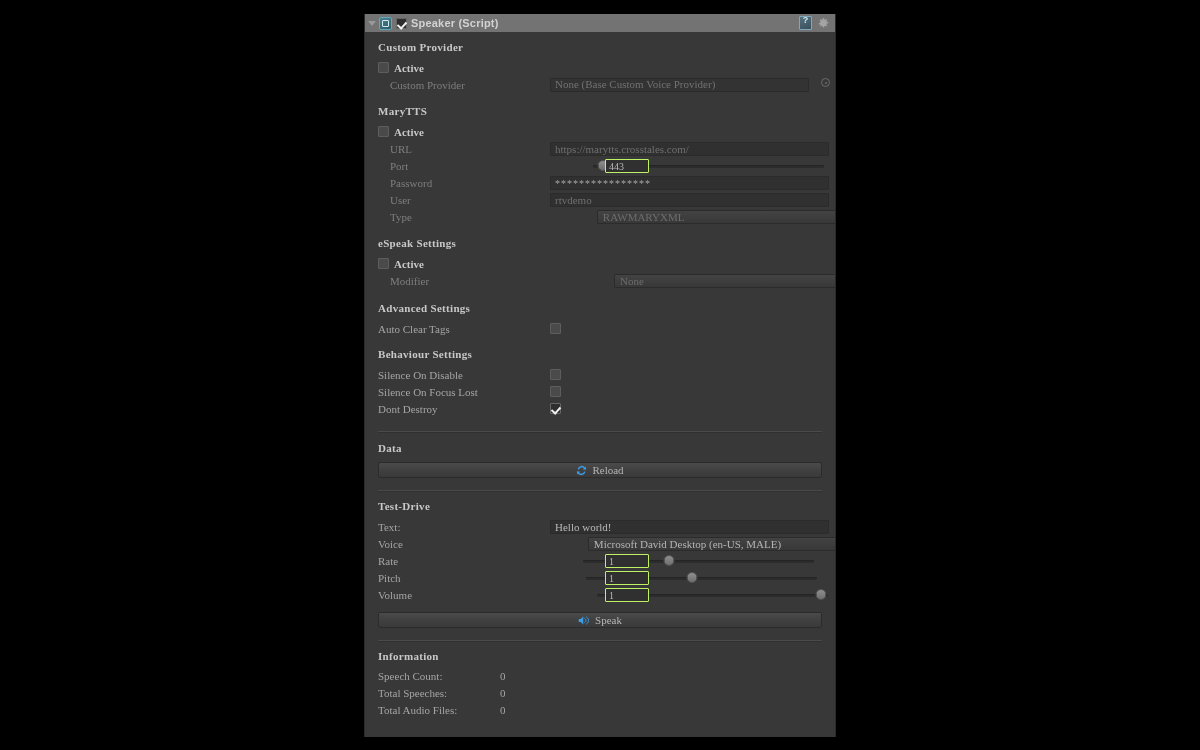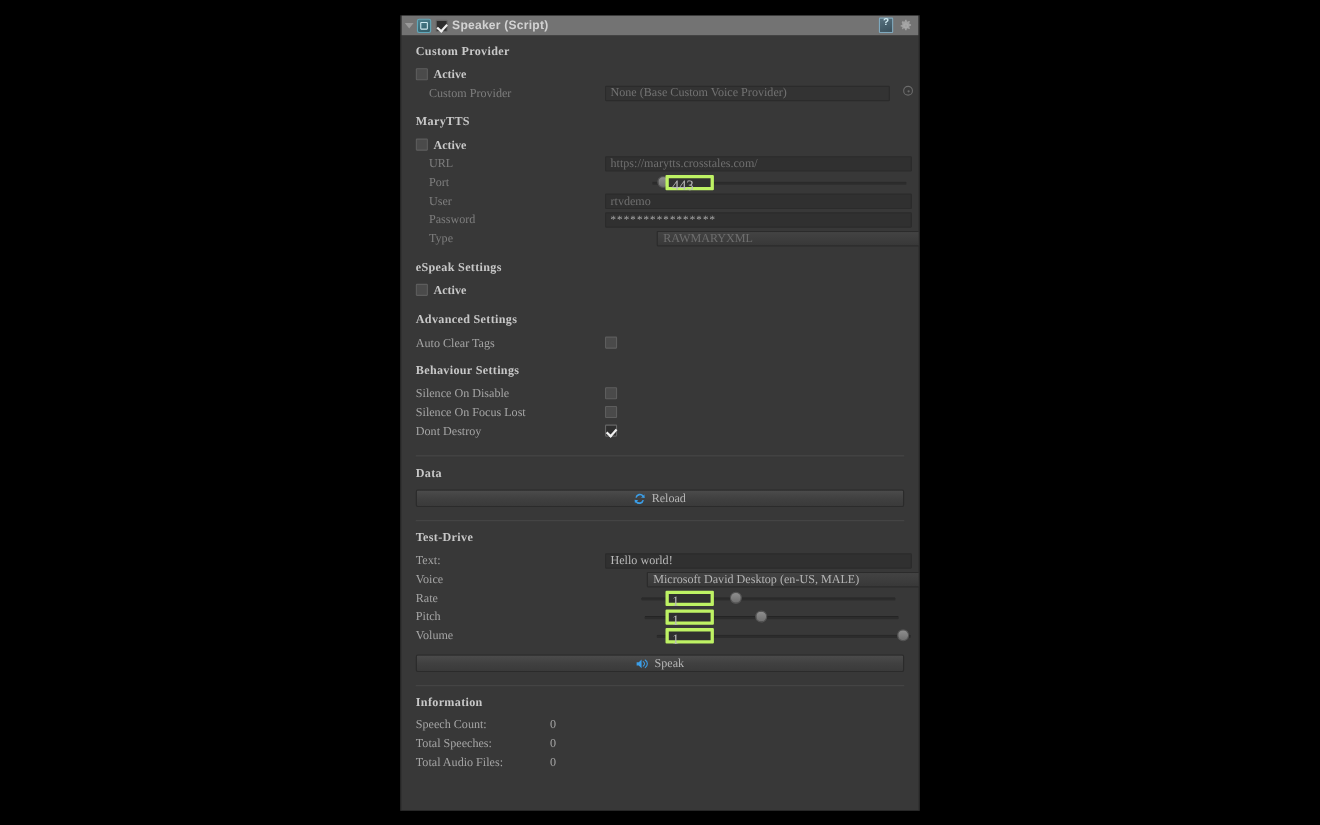--- a/index.html
+++ b/index.html
@@ -112,22 +112,22 @@
   .slider .track{
     position:absolute;left:0;right:0;top:6px;height:2px;background:#2c2c2c;
     border-top:1px solid #242424;border-radius:1px;
   }
   .slider .thumb{
     position:absolute;top:1.5px;width:11px;height:11px;border-radius:50%;
     background:linear-gradient(180deg,#8f8f8f,#6e6e6e);border:1px solid #545454;
     box-sizing:border-box;transform:translateX(-50%);
   }
   .numfield{
-    height:14px;background:#303030;border:3px solid #bef264;box-sizing:border-box;
-    color:#b9b9b9;font-size:13px;line-height:13px;padding:0 3px;border-radius:1px;
+    height:14px;background:#303030;border:1px solid #bef264;box-sizing:border-box;
+    color:#b9b9b9;font-size:10px;line-height:13px;padding:0 3px;border-radius:1px;
   }
 
   
   .btn{
     height:16px;border:1px solid #2b2b2b;box-sizing:border-box;border-radius:2px;
     background:linear-gradient(180deg,#4b4b4b 0%,#404040 52%,#3a3a3a 100%);
     display:flex;align-items:center;justify-content:center;gap:5px;
     color:#b6b6b6;font-size:11px;
   }
 
@@ -207,46 +207,53 @@
       <div class="row rowpos">
         <span class="label dim lbl-indent">Port</span>
         <div class="slider field-col" style="width:231px">
           <div class="track"></div>
           <div class="thumb" style="left:4%"></div>
         </div>
         <div class="numfield field-col" style="left:240px;width:44px;text-align:left">443</div>
       </div>
 
       <div class="row rowpos">
+        <span class="label dim lbl-indent">Password</span>
+        <div class="textfield field-col stars" style="width:279px">****************</div>
+      </div>
+
+      <div class="row rowpos">
         <span class="label dim lbl-indent">User</span>
         <div class="textfield dim field-col" style="width:279px">rtvdemo</div>
-      </div>
-
-      <div class="row rowpos">
-        <span class="label dim lbl-indent">Password</span>
-        <div class="textfield field-col stars" style="width:279px">****************</div>
       </div>
 
       <div class="row rowpos">
         <span class="label dim lbl-indent">Type</span>
         <div class="popup dim field-col" style="width:277px">
           <span>RAWMARYXML</span>
           
         </div>
       </div>
 
       <div style="height:12px"></div>
       <div class="section-title">eSpeak Settings</div>
       <div style="height:6px"></div>
 
       <div class="row rowpos">
         <div class="chk flat"></div>
         <span class="label bold" style="margin-left:5px">Active</span>
       </div>
 
+      <div class="row rowpos">
+        <span class="label dim lbl-indent">Modifier</span>
+        <div class="popup dim field-col" style="width:277px">
+          <span>None</span>
+          
+        </div>
+      </div>
 
       <div style="height:13px"></div>
       <div class="section-title">Advanced Settings</div>
       <div style="height:6px"></div>
 
       <div class="row rowpos">
         <span class="label">Auto Clear Tags</span>
         <div class="chk flat field-col" style="top:3px"></div>
       </div>
 

